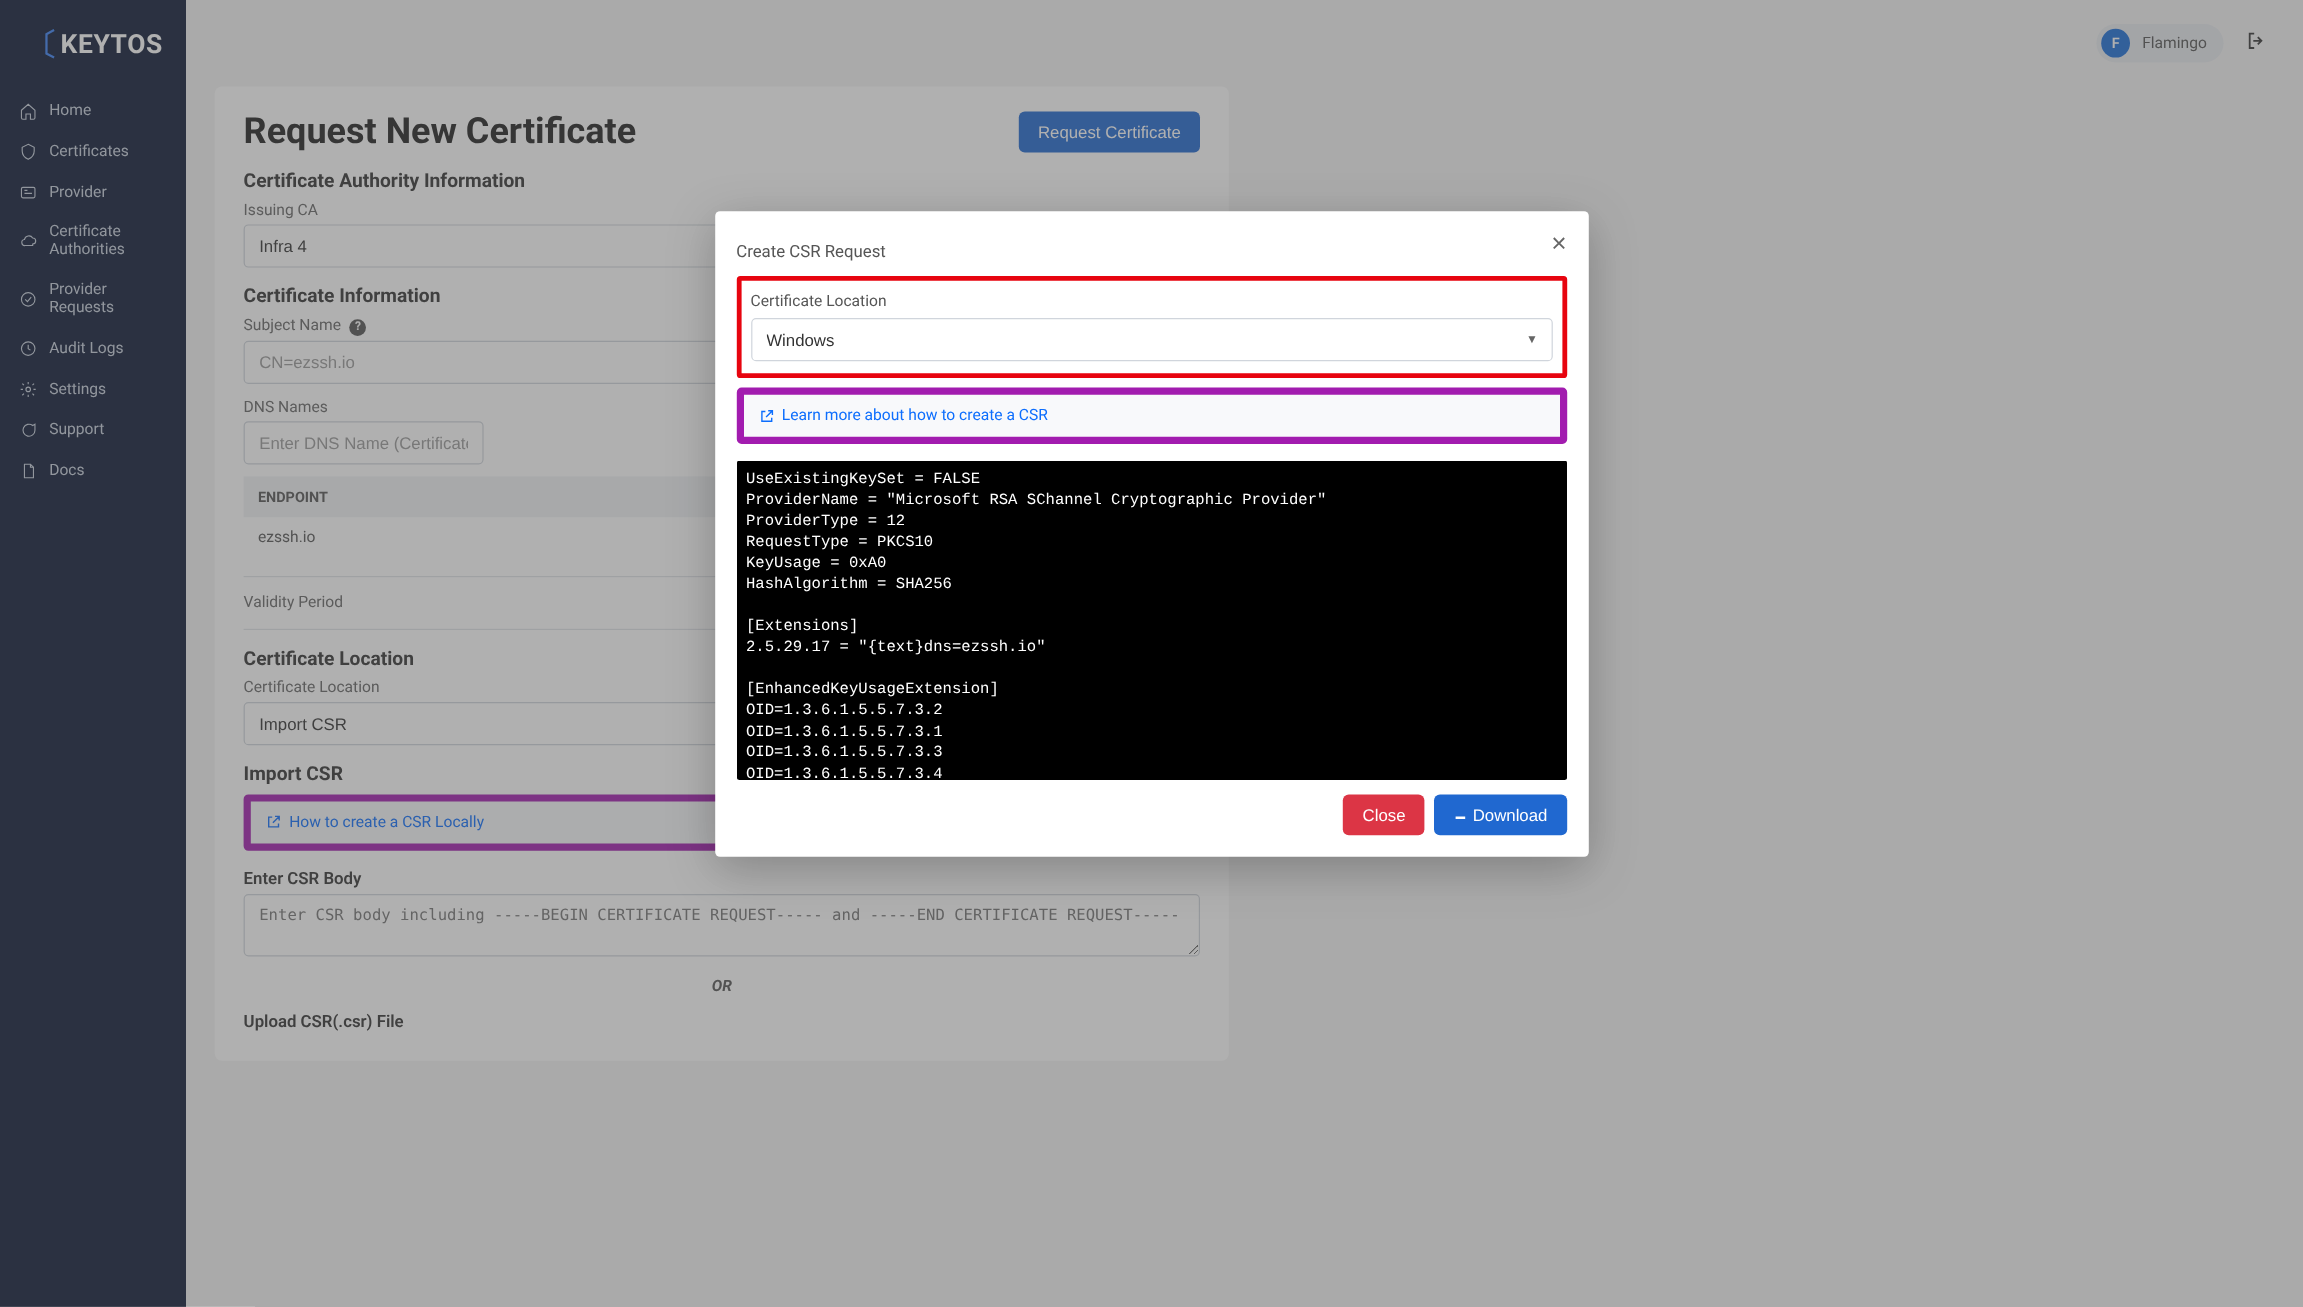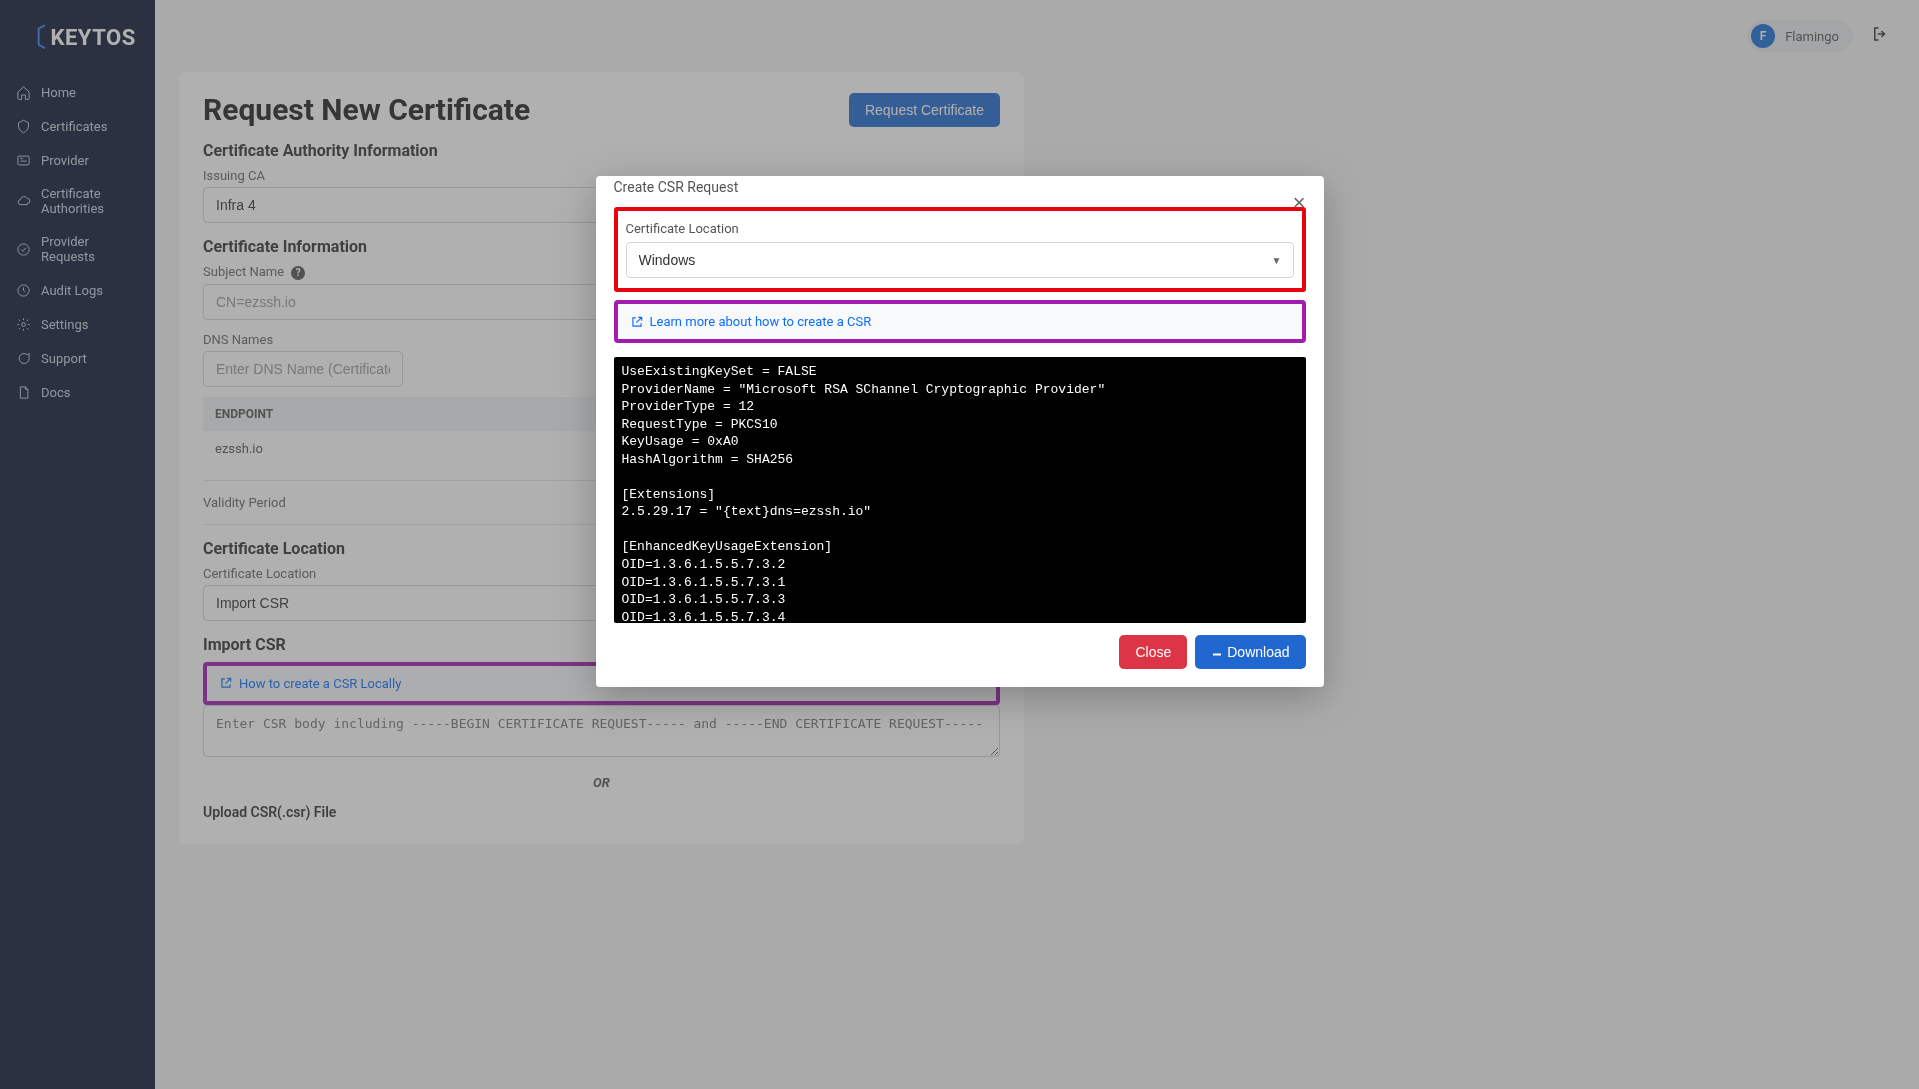--- a/index.html
+++ b/index.html
@@ -22,26 +22,26 @@
 .btn { border: none; border-radius: 5px; padding: 9px 16px; font-size: 14px; cursor: pointer; font-weight: 500; }
 .btn-primary { background: #2068d0; color: #fff; }
 .btn-danger { background: #dc3545; color: #fff; }
 .section-title { font-size: 16px; font-weight: 700; color: #333; margin-top: 14px; margin-bottom: 8px; }
 .field-label { font-size: 13px; color: #666; margin-bottom: 4px; margin-top: 6px; }
 .field-input { width: 100%; padding: 9px 12px; border: 1px solid #d0d5dc; border-radius: 4px; font-size: 14px; background: #fff; color: #333; }
 .field-input::placeholder { color: #999; }
 .table-head-row { background: #f1f3f5; padding: 10px 12px; font-size: 12px; font-weight: 700; color: #555; margin-top: 10px; }
 .table-cell { padding: 10px 12px; font-size: 13px; color: #555; }
 .divider { border-top: 1px solid #e0e3e8; margin: 14px 0; }
-.info-box { background: #f8f9fb; border: 4px solid #a21caf; border-radius: 4px; padding: 10px 12px; margin-top: 8px; display: flex; align-items: center; font-size: 13px; }
+.info-box { background: #f8f9fb; border: 6px solid #a21caf; border-radius: 4px; padding: 10px 12px; margin-top: 8px; display: flex; align-items: center; font-size: 13px; }
 .link { color: #0d6efd; text-decoration: none; }
 .or-divider { text-align: center; font-size: 13px; font-weight: 700; color: #555; margin: 14px 0; font-style: italic; }
 .textarea { width: 100%; min-height: 48px; padding: 10px 12px; border: 1px solid #d0d5dc; border-radius: 4px; font-size: 13px; color: #777; resize: vertical; }
 .overlay { position: fixed; inset: 0; background: rgba(80,80,80,0.45); display: flex; align-items: flex-start; justify-content: center; padding-top: 176px; }
-.modal { background: #fff; width: 728px; border-radius: 4px; padding: 3px 18px 18px; position: relative; box-shadow: 0 10px 40px rgba(0,0,0,0.25); }
+.modal { background: #fff; width: 728px; border-radius: 4px; padding: 26px 18px 18px; position: relative; box-shadow: 0 10px 40px rgba(0,0,0,0.25); }
 .modal-title { font-size: 14px; color: #555; margin-bottom: 12px; }
 .modal-close { position: absolute; right: 18px; top: 16px; font-size: 22px; color: #666; cursor: pointer; background: none; border: none; line-height: 1; }
 .highlight-box { border: 4px solid #e7040f; border-radius: 3px; padding: 4px 8px 10px; margin-bottom: 8px; }
 .modal .field-label { font-size: 13px; color: #555; margin-bottom: 6px; }
 .select-wrap { position: relative; }
 .select-wrap .caret { position: absolute; right: 12px; top: 50%; transform: translateY(-50%); pointer-events: none; color: #666; font-size: 10px; }
 .code-block { background: #000; color: #fff; font-family: Consolas, "Courier New", monospace; font-size: 13px; padding: 6px 8px; white-space: pre; overflow: auto; line-height: 1.35; max-height: 266px; border-radius: 2px; }
 .modal-footer { display: flex; justify-content: flex-end; gap: 8px; margin-top: 12px; }
 .ext-icon { width: 14px; height: 14px; margin-right: 6px; display: inline-flex; }
 .help-dot { display: inline-flex; width: 14px; height: 14px; border-radius: 50%; background: #555; color: #fff; align-items: center; justify-content: center; font-size: 10px; font-weight: 700; margin-left: 4px; }
@@ -180,20 +180,21 @@
     <div class="section-title">Import CSR</div>
     <div class="info-box">
       <span class="ext-icon">
           <svg viewBox="0 0 24 24" width="14" height="14" fill="none" stroke="#0d6efd" stroke-width="2">
             <path d="M14 4h6v6M20 4l-9 9M19 14v5H5V5h5"></path>
           </svg>
         </span>
       <a class="link">How to create a CSR Locally</a>
     </div>
 
+    <div class="field-label" style="font-weight:600; color:#333; margin-top:16px; font-size:14px">Enter CSR Body</div>
     <textarea class="textarea" placeholder="Enter CSR body including -----BEGIN CERTIFICATE REQUEST----- and -----END CERTIFICATE REQUEST-----" style=""></textarea>
 
     <div class="or-divider">OR</div>
 
     <div class="field-label" style="font-weight:600; color:#333; font-size:14px">Upload CSR(.csr) File</div>
   </div>
 </div>
 
 <div class="overlay">
   <div class="modal">

